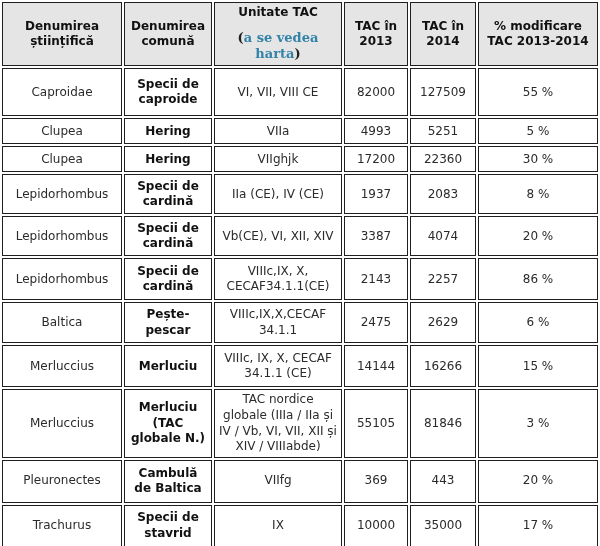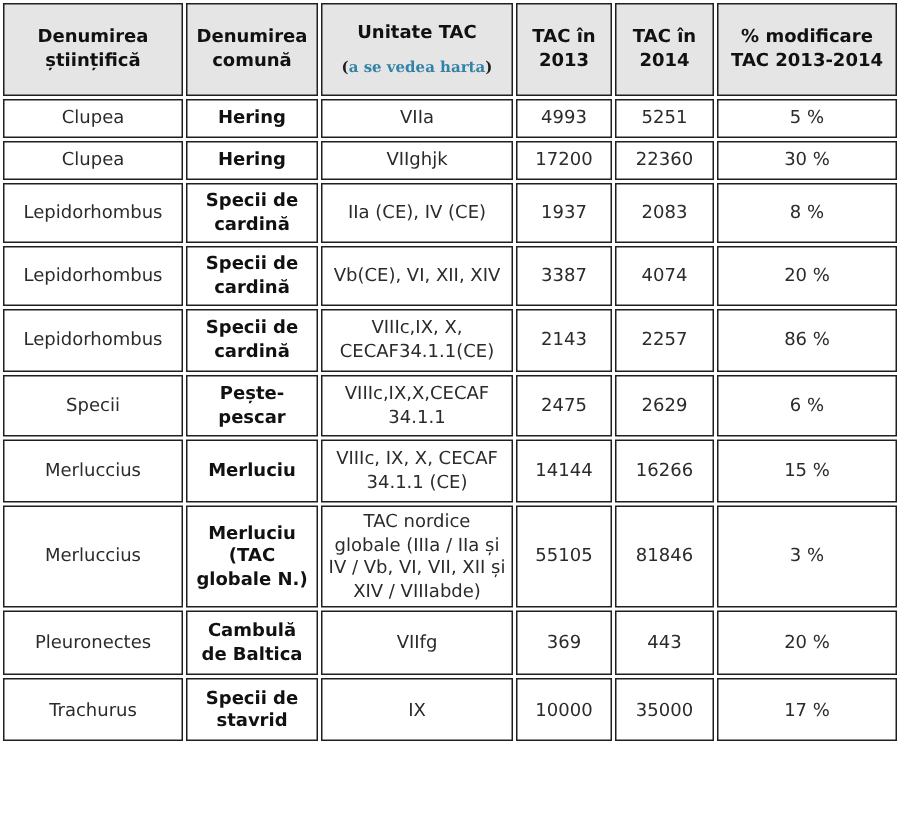--- a/index.html
+++ b/index.html
@@ -37,21 +37,21 @@
     color: #111111;
   }
   .unit-head-title {
     display: block;
     margin-bottom: 9px;
   }
   .map-link-line {
     display: block;
     font-family: "DejaVu Serif", "Liberation Serif", serif;
     font-weight: bold;
-    font-size: 10px;
+    font-size: 13px;
     color: #1f1f1f;
   }
   .map-link {
     color: #3383a8;
     cursor: pointer;
   }
 </style>
 </head>
 <body>
 
@@ -70,20 +70,28 @@
       <th>Denumirea comună</th>
       <th>
         <span class="unit-head-title">Unitate TAC</span>
         <span class="map-link-line"><span>(</span><span class="map-link">a se vedea harta</span><span>)</span></span>
       </th>
       <th>TAC în 2013</th>
       <th>TAC în 2014</th>
       <th>% modificare TAC 2013-2014</th>
     </tr>
 
+    <tr style="height:48px">
+      <td>Caproidae</td>
+      <td class="common">Specii de caproide</td>
+      <td>VI, VII, VIII CE</td>
+      <td>82000</td>
+      <td>127509</td>
+      <td>55 %</td>
+    </tr>
 
     <tr style="height:26px">
       <td>Clupea</td>
       <td class="common">Hering</td>
       <td>VIIa</td>
       <td>4993</td>
       <td>5251</td>
       <td>5 %</td>
     </tr>
 
@@ -117,21 +125,21 @@
     <tr style="height:42px">
       <td>Lepidorhombus</td>
       <td class="common">Specii de cardină</td>
       <td>VIIIc,IX, X, CECAF34.1.1(CE)</td>
       <td>2143</td>
       <td>2257</td>
       <td>86 %</td>
     </tr>
 
     <tr style="height:41px">
-      <td>Specii</td>
+      <td>Baltica</td>
       <td class="common">Pește-pescar</td>
       <td>VIIIc,IX,X,CECAF 34.1.1</td>
       <td>2475</td>
       <td>2629</td>
       <td>6 %</td>
     </tr>
 
     <tr style="height:42px">
       <td>Merluccius</td>
       <td class="common">Merluciu</td>

